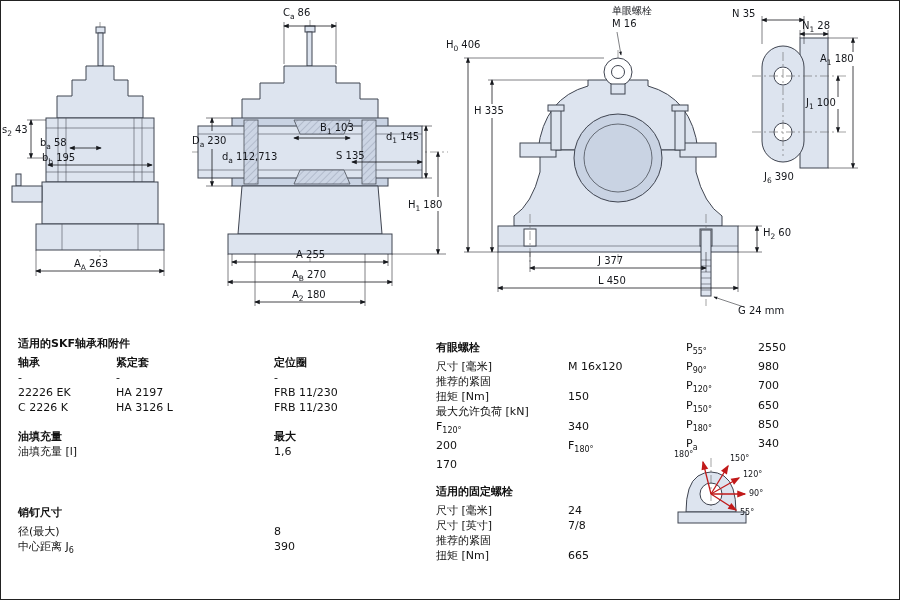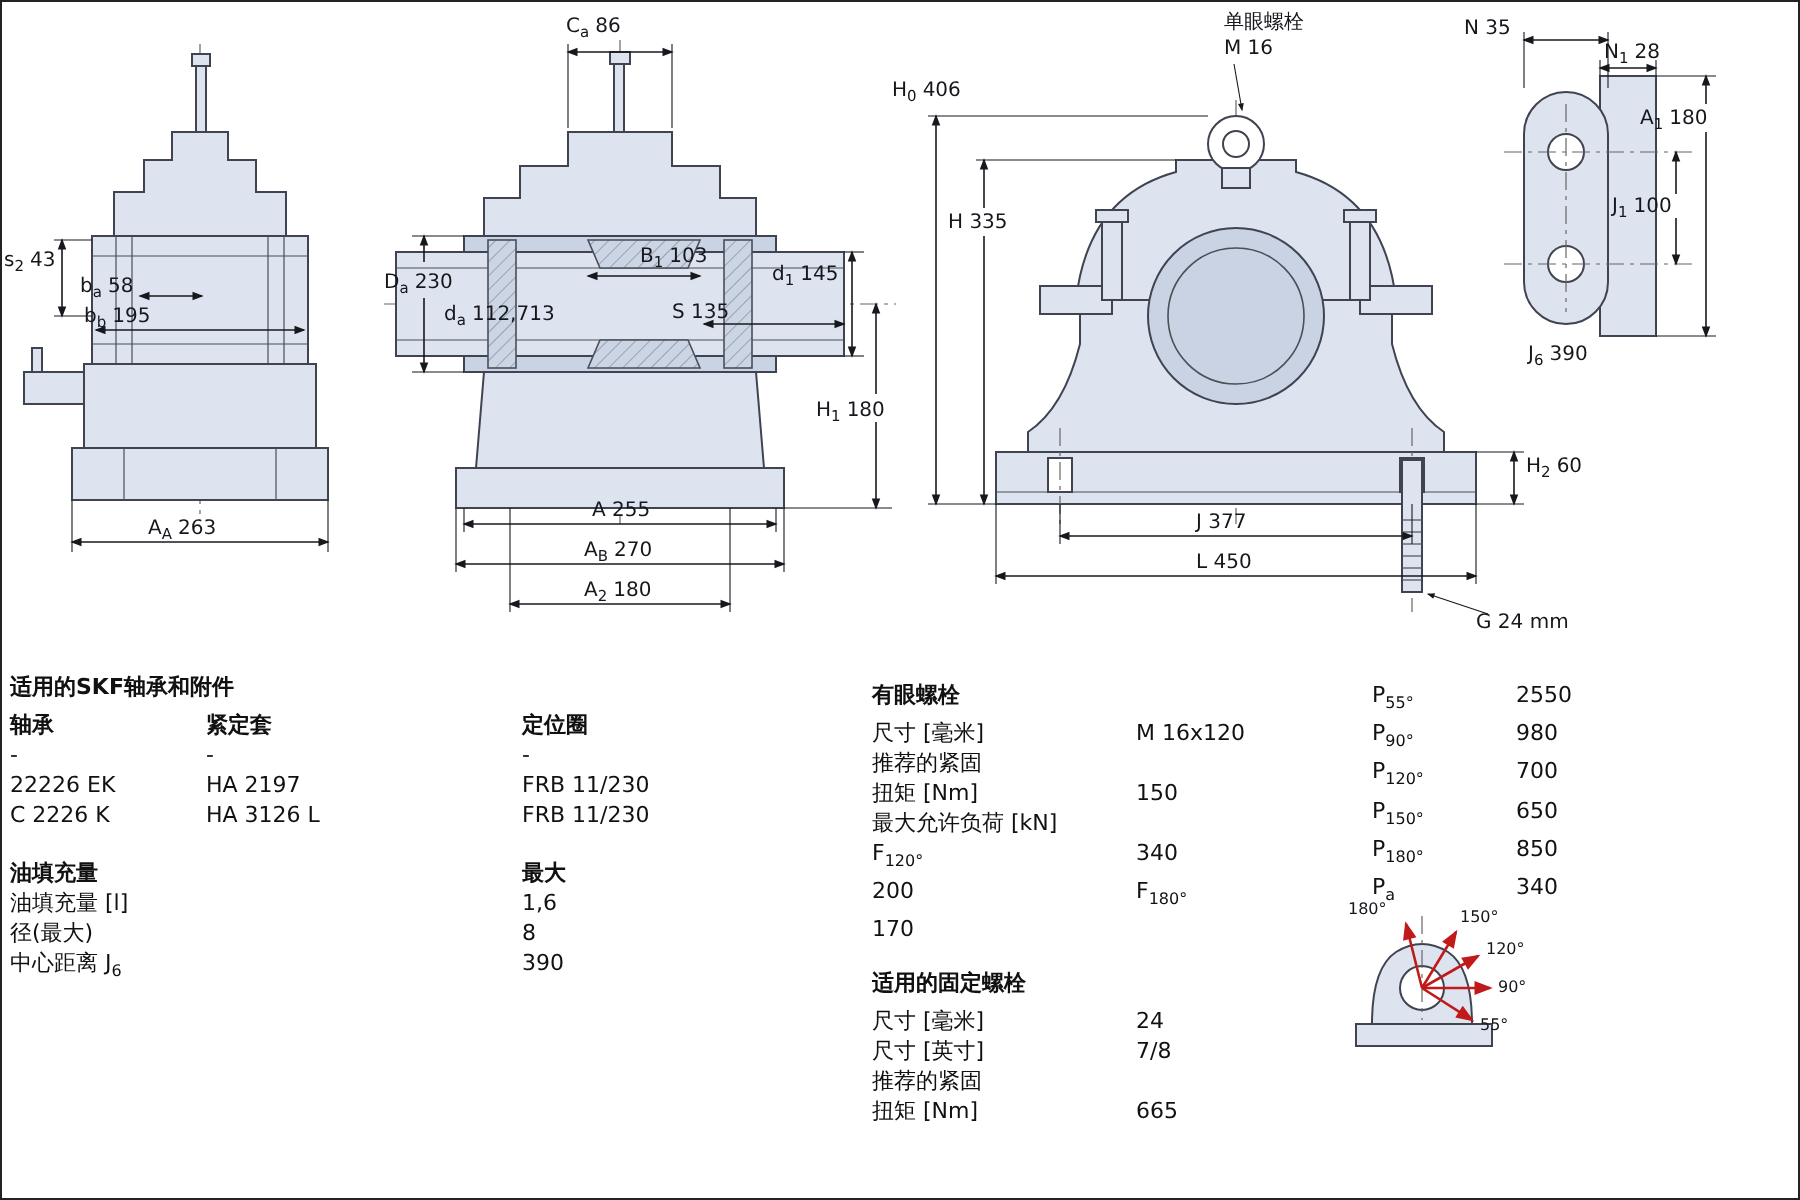--- a/index.html
+++ b/index.html
@@ -20,21 +20,21 @@
   .tbl{position:absolute;font-size:11px;line-height:15px;}
   .ttl{font-weight:bold;white-space:nowrap;margin-bottom:4px;}
   .g3{display:grid;grid-template-columns:98px 158px 1fr;}
   .g2{display:grid;grid-template-columns:132px 1fr;}
   .g2r{display:grid;grid-template-columns:72px 1fr;}
   .hd{font-weight:bold;}
   sub{font-size:8px;}
   .sp12{margin-top:14px;}
   .sp44{margin-top:46px;}
   .mt{margin-top:12px;}
-  .tbl-left{left:5px;top:336px;width:320px;}
+  .tbl-left{left:18px;top:336px;width:320px;}
   .tbl-mid{left:436px;top:340px;width:230px;}
   .tbl-right{left:686px;top:340px;width:150px;}
   .angfig{position:absolute;left:666px;top:444px;}
 </style>
 </head>
 <body>
 
 
 
 <div class="frame"></div>
@@ -244,20 +244,21 @@
     <div>FRB 11/230</div>
   </div>
   <div class="g3 sp12">
     <div class="hd">油填充量</div>
     <div></div>
     <div class="hd">最大</div>
     <div>油填充量 [l]</div>
     <div></div>
     <div>1,6</div>
   </div>
+  <div class="ttl sp44">销钉尺寸</div>
   <div class="g3">
     <div>径(最大)</div>
     <div></div>
     <div>8</div>
     <div><span>中心距离 J</span><sub>6</sub></div>
     <div></div>
     <div>390</div>
   </div>
 </div>
 

